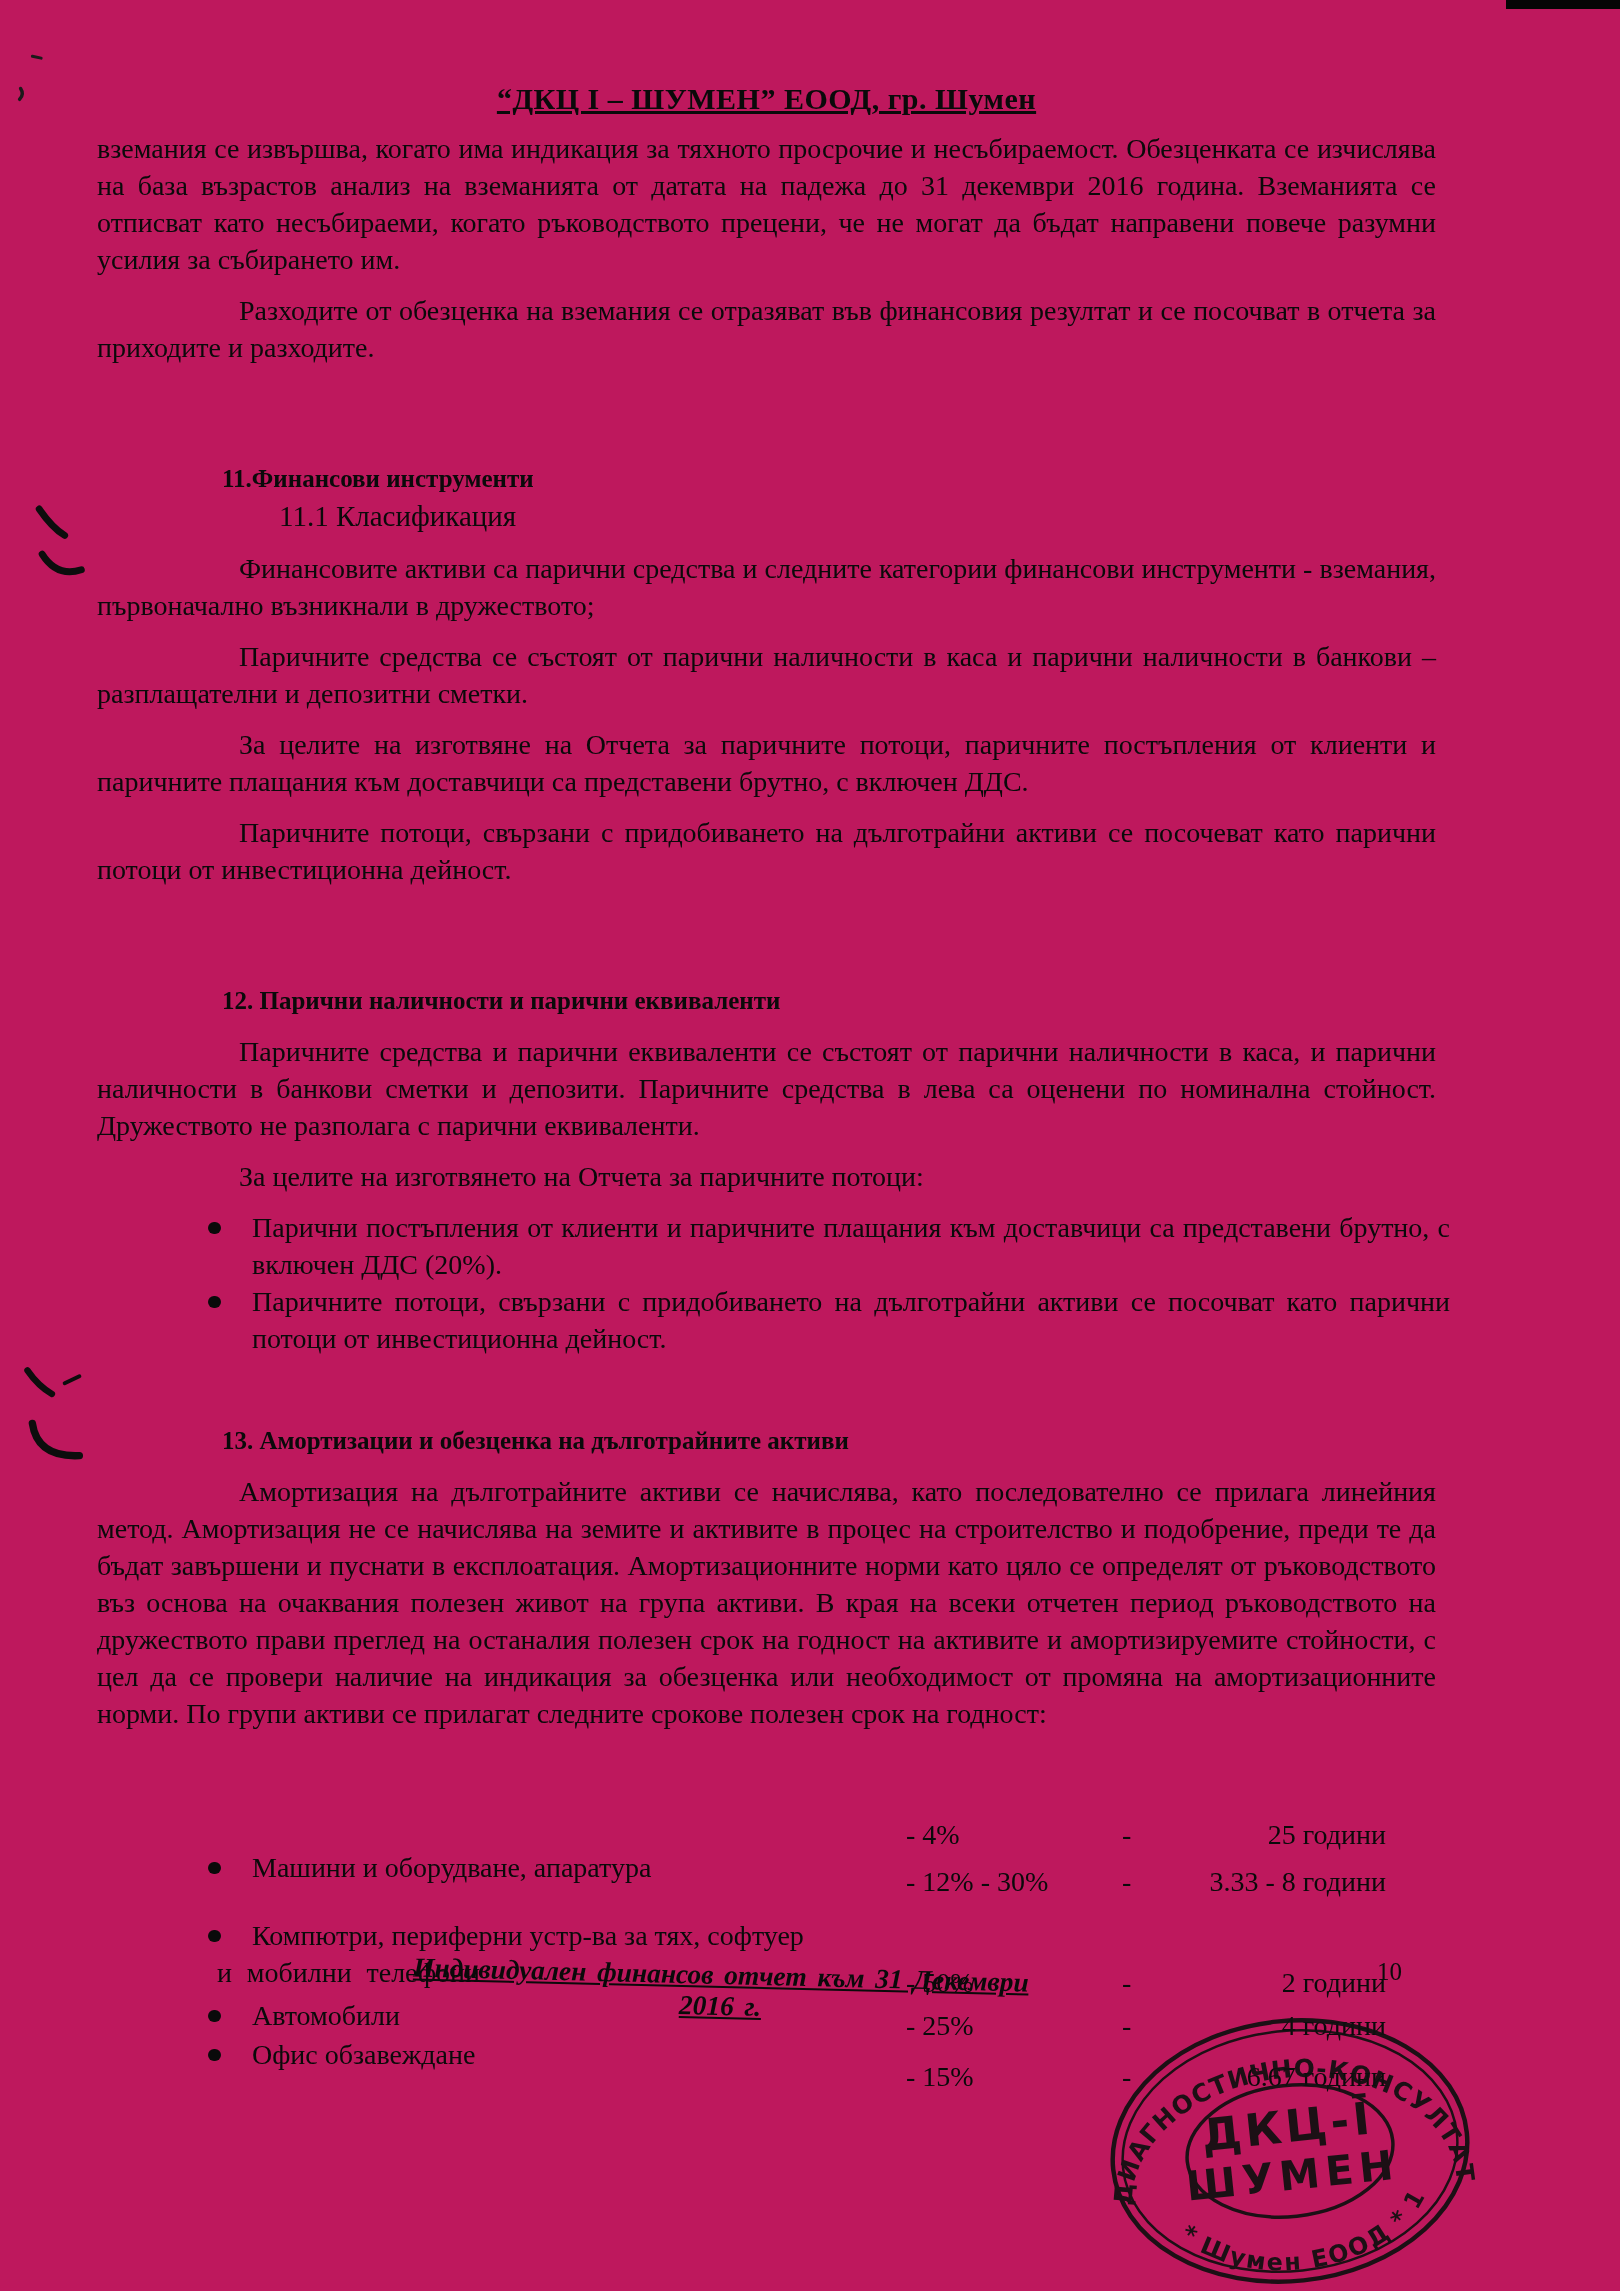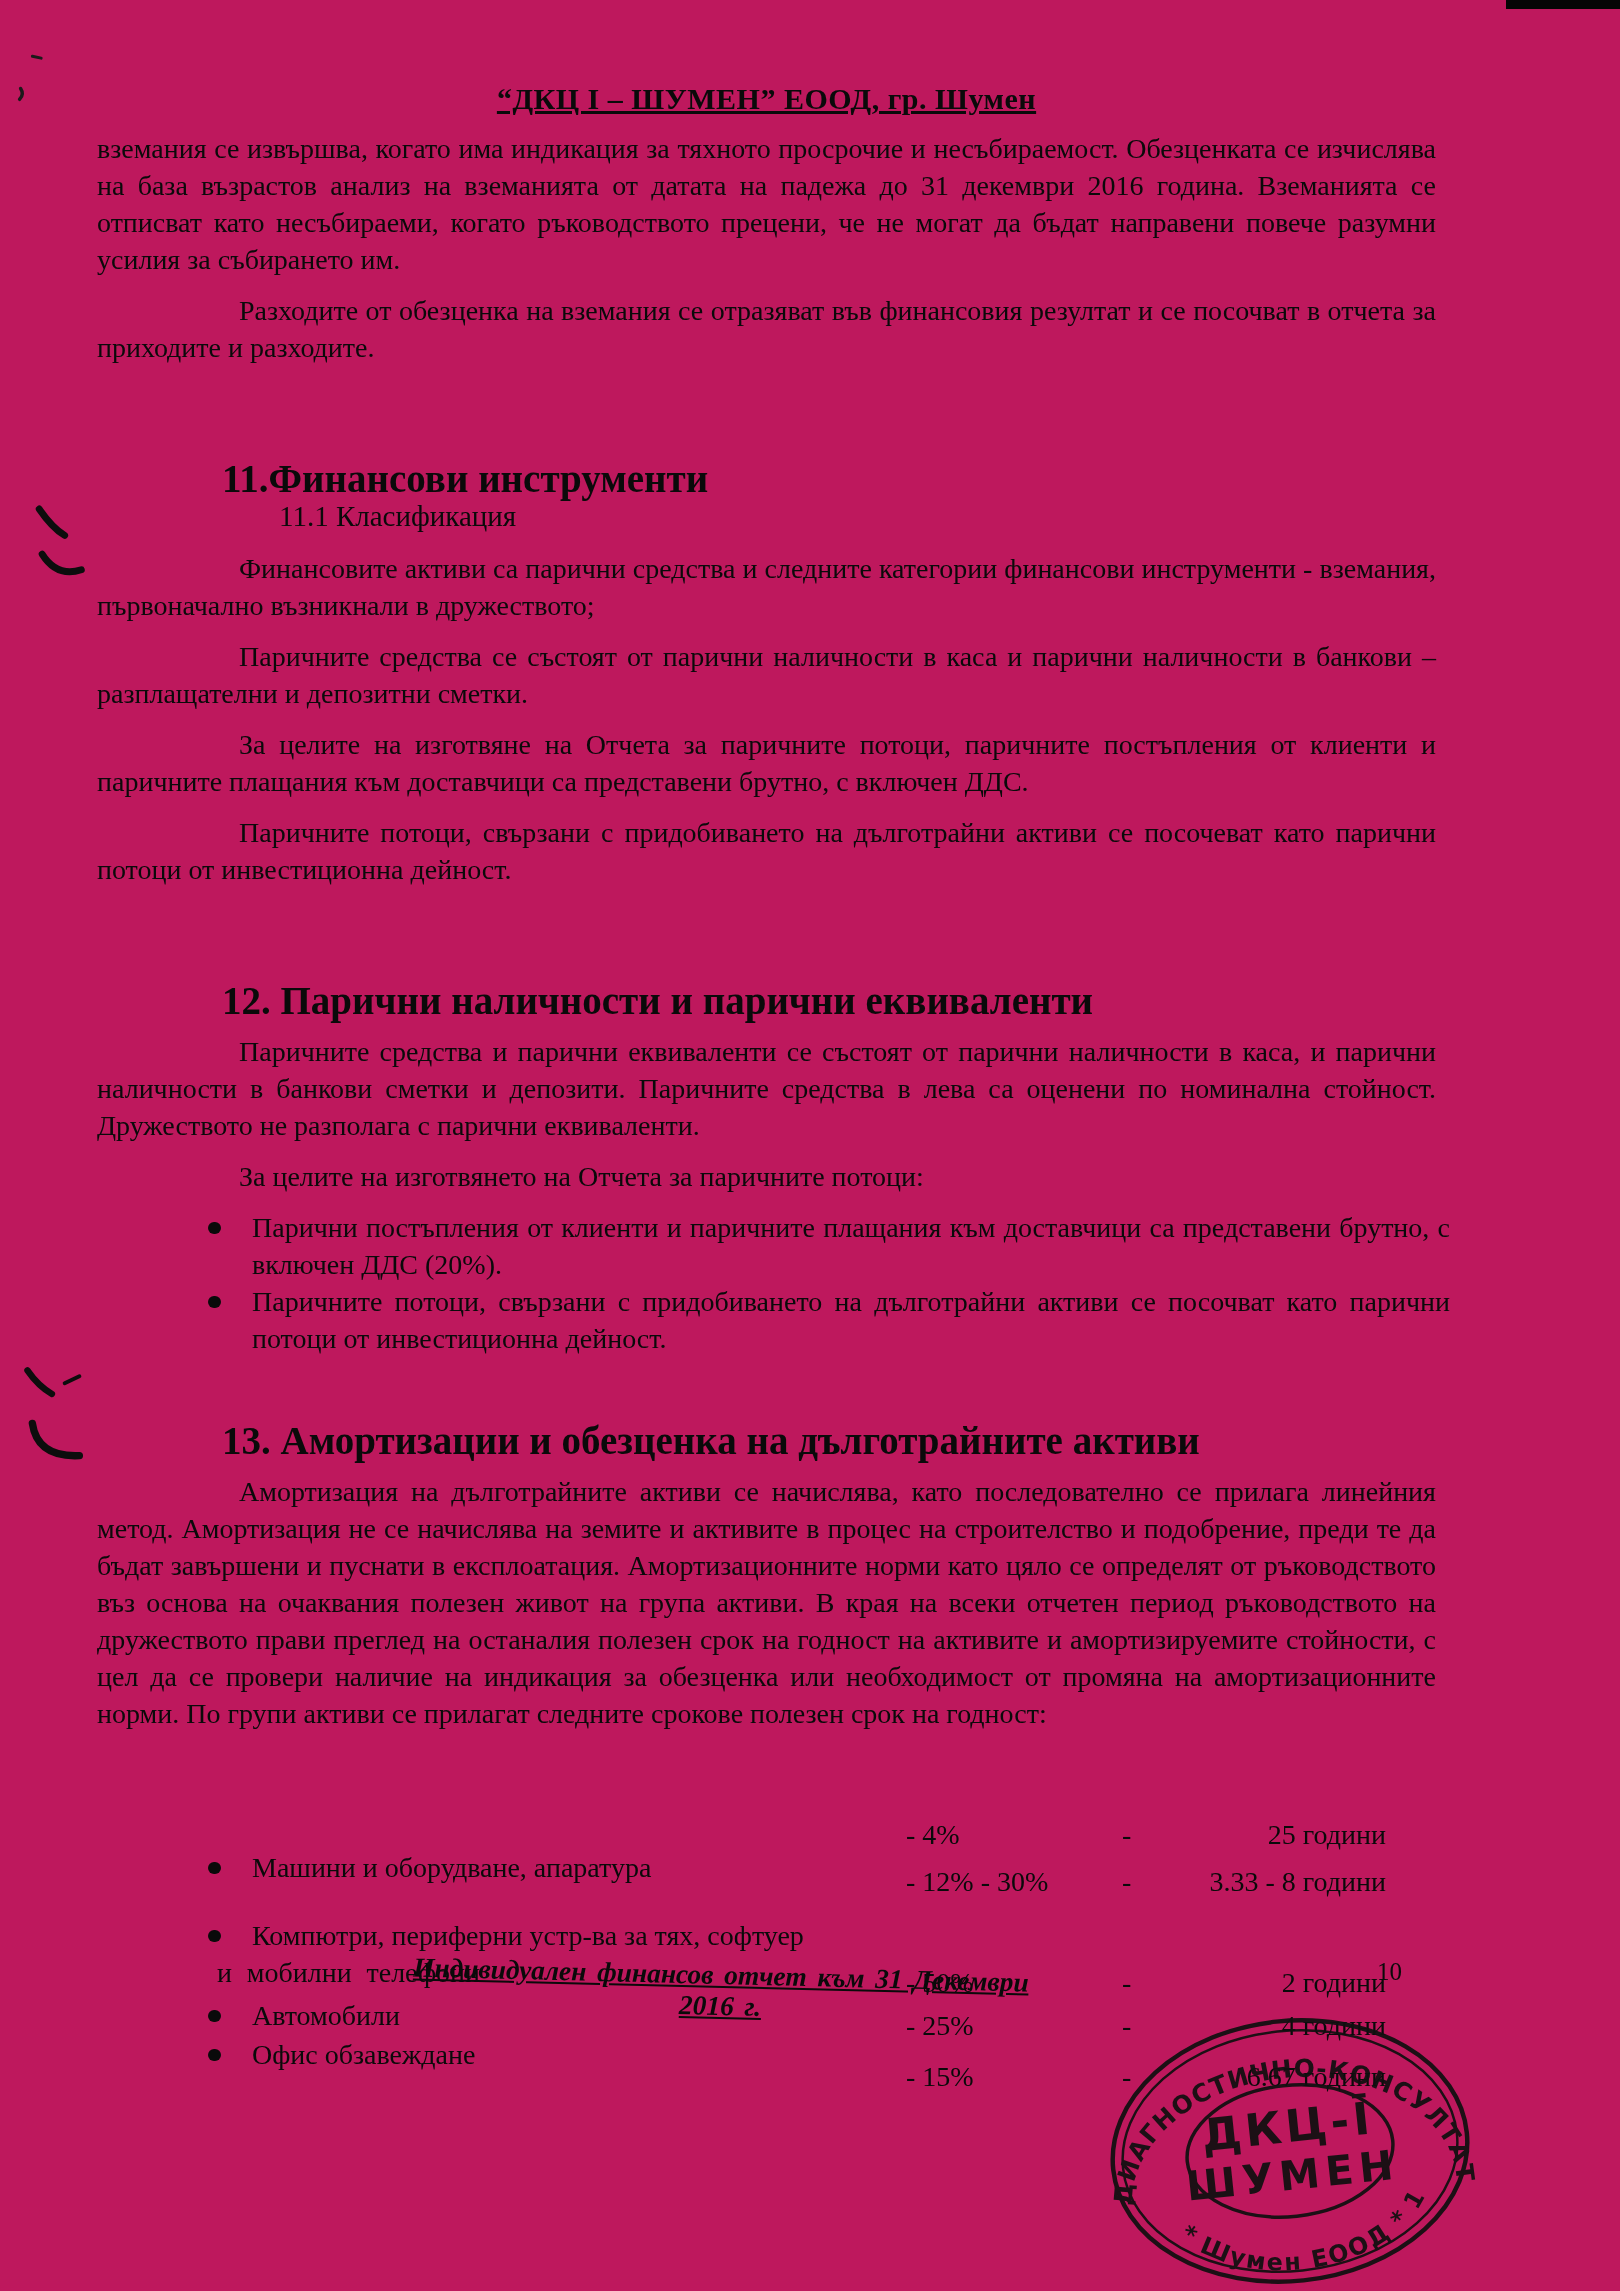--- a/index.html
+++ b/index.html
@@ -26,21 +26,21 @@
   }
   p.body{
     font-size:28px;
     line-height:37px;
     text-align:justify;
     margin:14px;
     text-indent:142px;
   }
   p.body.noindent{text-indent:0;}
   .h-sec{
-    font-size:39px;
+    font-size:25px;
     font-weight:bold;
     margin:0;
     padding-left:139px;
     line-height:37px;
   }
   .h-sub{
     font-size:29px;
     font-weight:normal;
     margin:0;
     padding-left:196px;

